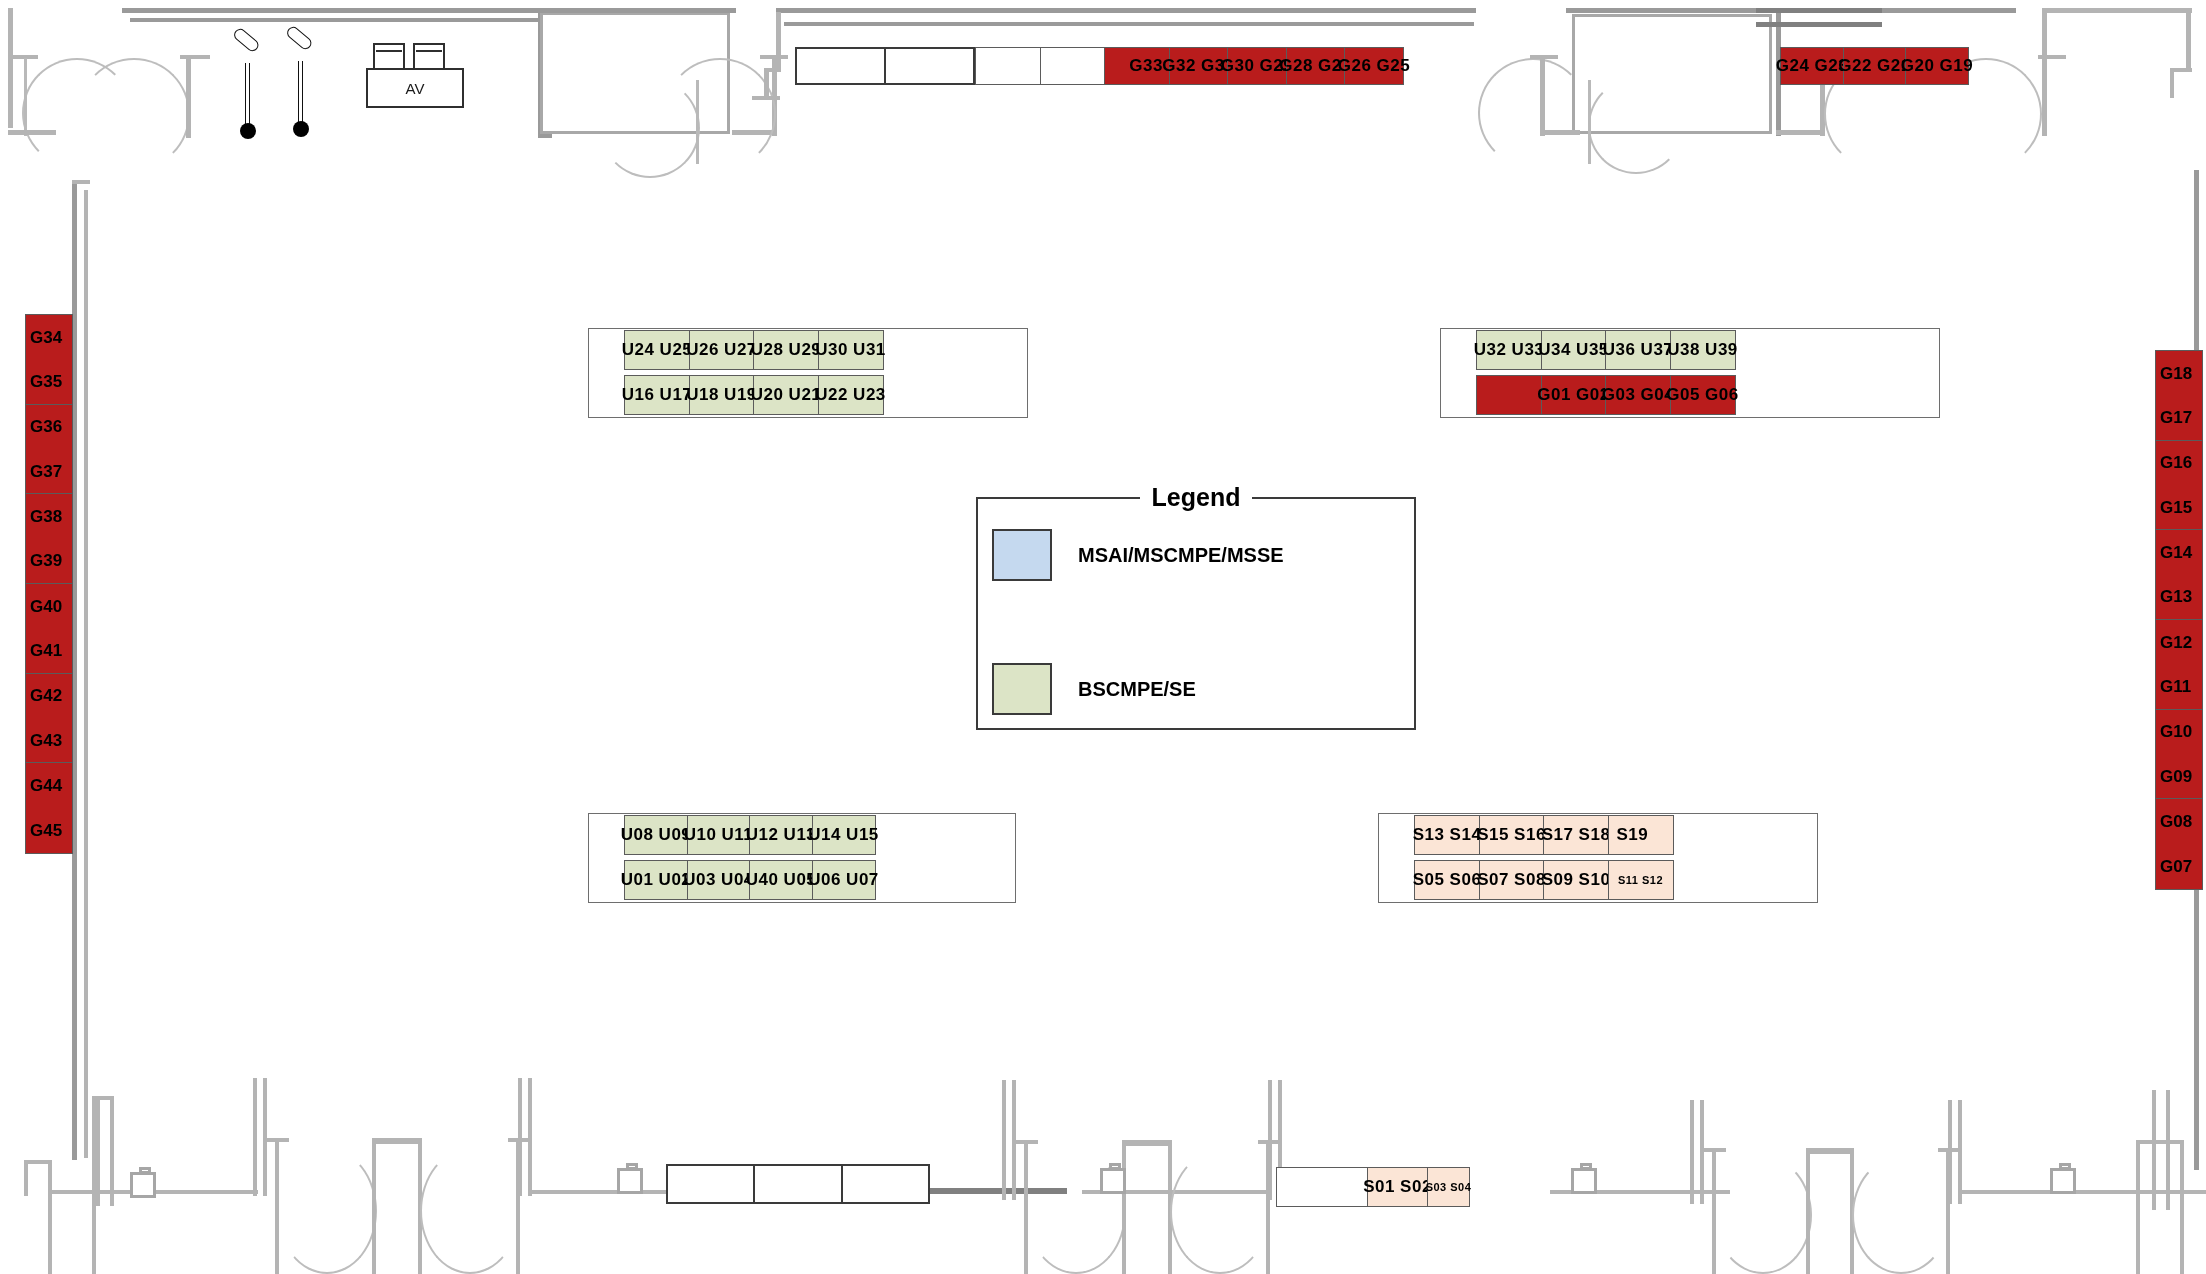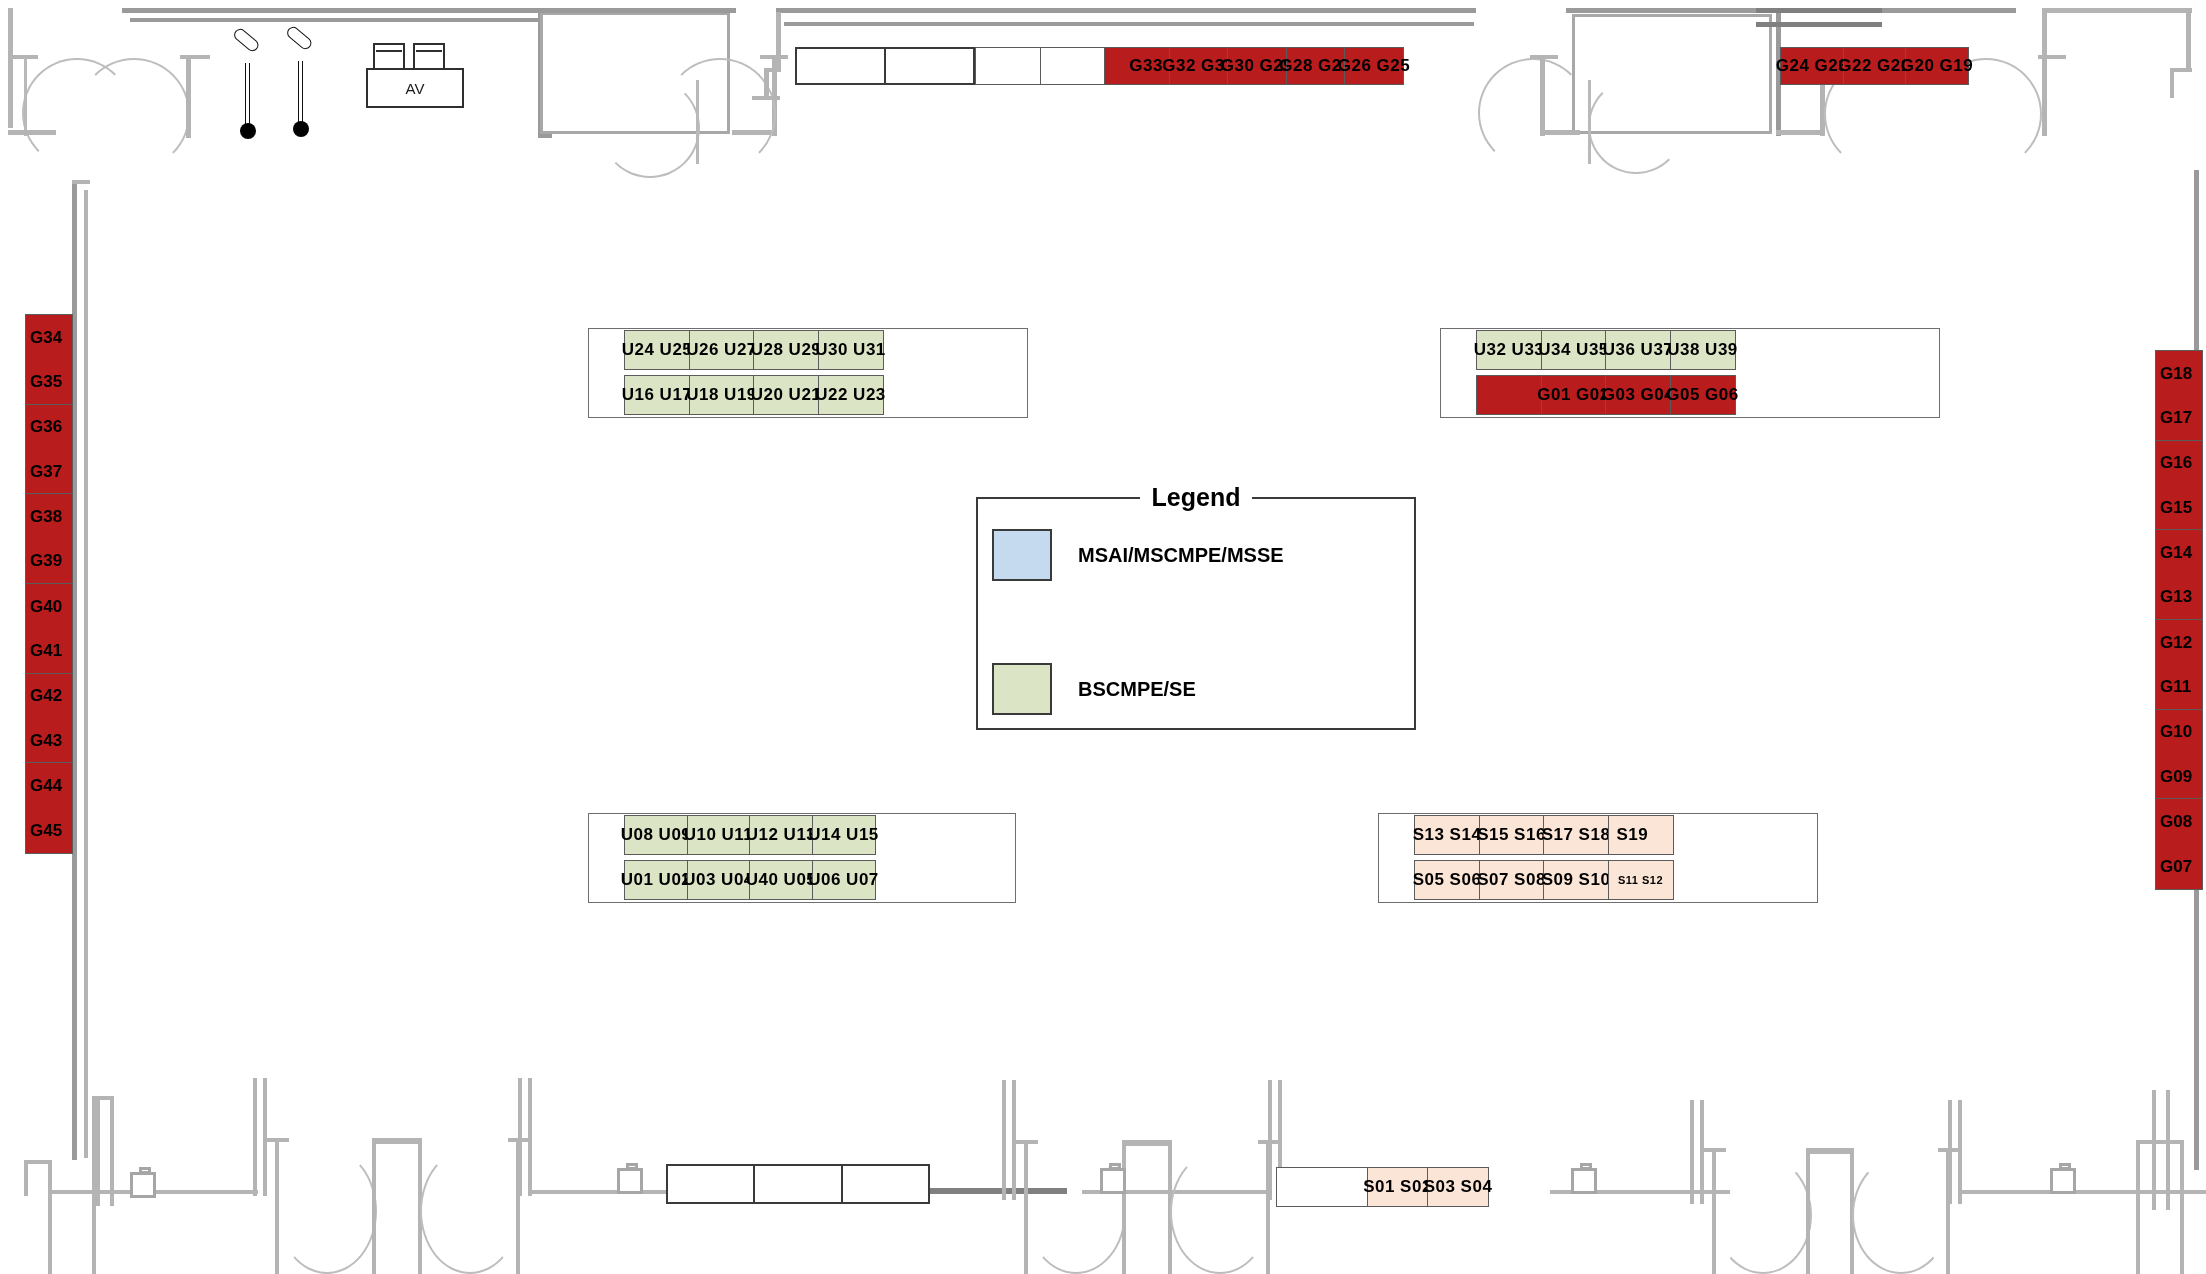--- a/index.html
+++ b/index.html
@@ -558,21 +558,21 @@
         <div class="seatcell peach" style="width: 66px; font-size: 17px;">S05  S06</div>
         <div class="seatcell peach" style="width: 66px; font-size: 17px;">S07  S08</div>
         <div class="seatcell peach" style="width: 66px; font-size: 17px;">S09  S10</div>
         <div class="seatcell peach" style="width: 66px; font-size: 11px;">S11  S12</div>
       </div>
   </div>
 
   <div class="seatgroup seatrow" id="blk-bottom-s" style="left:1276px;top:1167px;height:40px;">
       <div class="seatcell plain" style="width: 92px; font-size: 17px;"></div>
       <div class="seatcell peach" style="width: 62px; font-size: 17px;">S01  S02</div>
-      <div class="seatcell peach" style="width: 62px; font-size: 17px;">S03  S04</div>
+      <div class="seatcell peach" style="width: 43px; font-size: 11px;">S03  S04</div>
     </div>
 
   <div id="legend">
     <div id="legend-title">
       <span>Legend</span>
     </div>
     <div class="legend-row" style="top:30px;">
       <div class="legend-swatch" style="background:#c5d9ef;"></div>
       <div class="legend-label">MSAI/MSCMPE/MSSE</div>
     </div>

